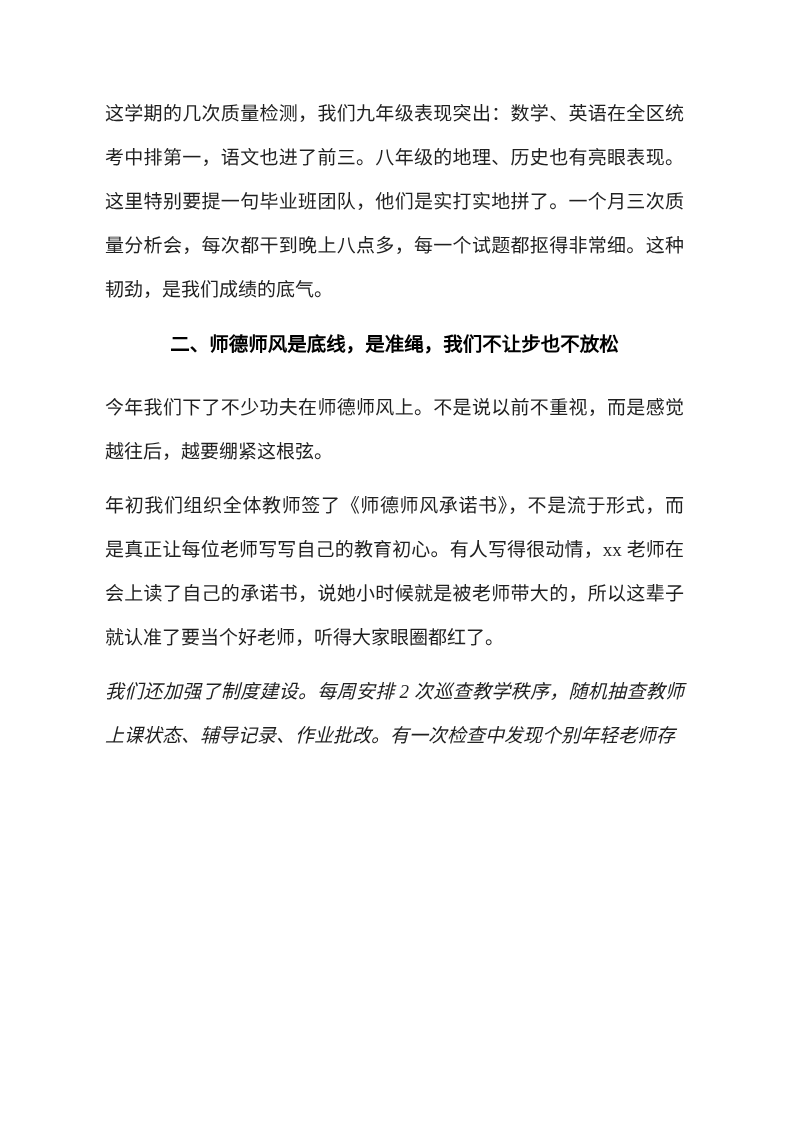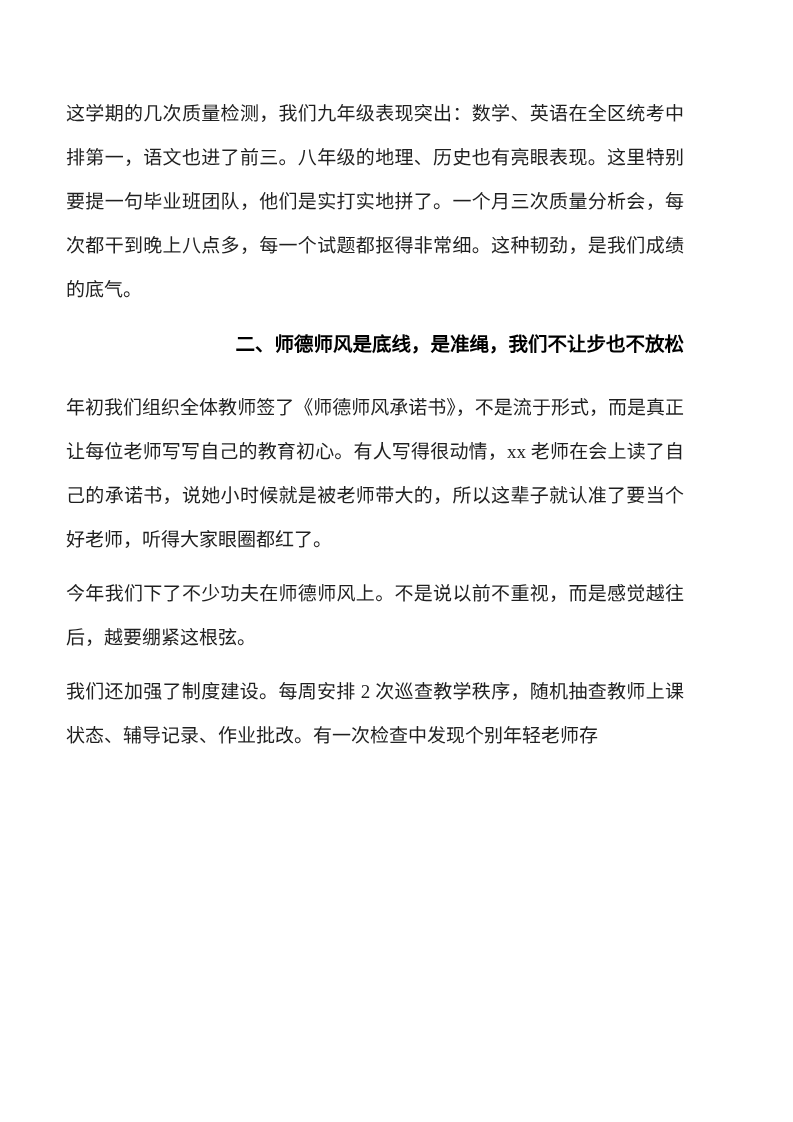--- a/index.html
+++ b/index.html
@@ -10,53 +10,54 @@
   body {
     width: 793px;
     height: 1122px;
     overflow: hidden;
     position: relative;
   }
   .page {
     box-sizing: border-box;
     width: 793px;
     height: 1122px;
-    padding: 92px 109px 0 66px;
+    padding: 92px 109px 0 105px;
     background: #ffffff;
   }
   .body-para {
     margin: 0 0 10px 0;
     font-family: "Liberation Serif", "DejaVu Serif", serif;
     font-size: 19px;
     line-height: 44px;
     color: #1f1f1f;
     text-align: justify;
     text-justify: inter-character;
     word-break: break-all;
   }
   .section-heading {
     margin: 2px 0 20px 0;
     font-family: "Liberation Sans", "DejaVu Sans", sans-serif;
     font-size: 19.5px;
     line-height: 44px;
     font-weight: 700;
     color: #000000;
-    text-align: right;
+    text-align: center;
   }
   .last-para {
     margin-bottom: 0;
+    font-style: italic;
   }
 </style>
 </head>
 <body>
 
 <div class="page">
   <p class="body-para">这学期的几次质量检测，我们九年级表现突出：数学、英语在全区统考中排第一，语文也进了前三。八年级的地理、历史也有亮眼表现。这里特别要提一句毕业班团队，他们是实打实地拼了。一个月三次质量分析会，每次都干到晚上八点多，每一个试题都抠得非常细。这种韧劲，是我们成绩的底气。</p>
 
 
   <h2 class="section-heading">二、师德师风是底线，是准绳，我们不让步也不放松</h2>
 
+  <p class="body-para">今年我们下了不少功夫在师德师风上。不是说以前不重视，而是感觉越往后，越要绷紧这根弦。</p>
+
   <p class="body-para">年初我们组织全体教师签了《师德师风承诺书》，不是流于形式，而是真正让每位老师写写自己的教育初心。有人写得很动情，xx 老师在会上读了自己的承诺书，说她小时候就是被老师带大的，所以这辈子就认准了要当个好老师，听得大家眼圈都红了。</p>
-
-  <p class="body-para">今年我们下了不少功夫在师德师风上。不是说以前不重视，而是感觉越往后，越要绷紧这根弦。</p>
 
   <p class="body-para last-para">我们还加强了制度建设。每周安排 2 次巡查教学秩序，随机抽查教师上课状态、辅导记录、作业批改。有一次检查中发现个别年轻老师存</p>
 </div>
 
 </body></html>

